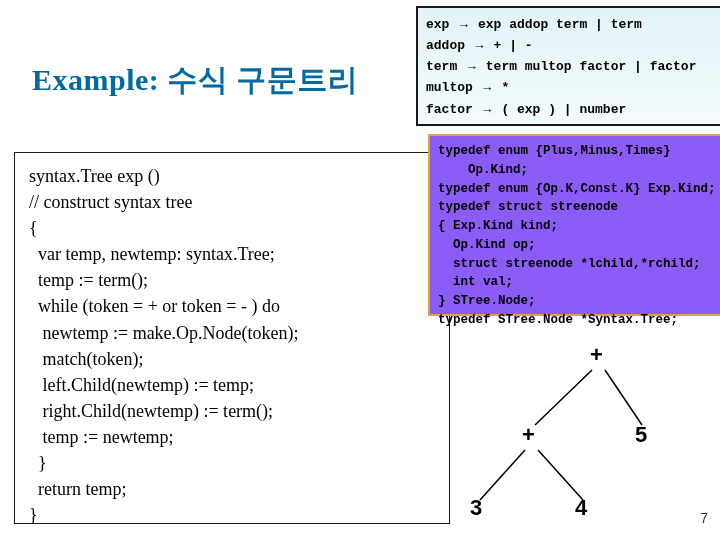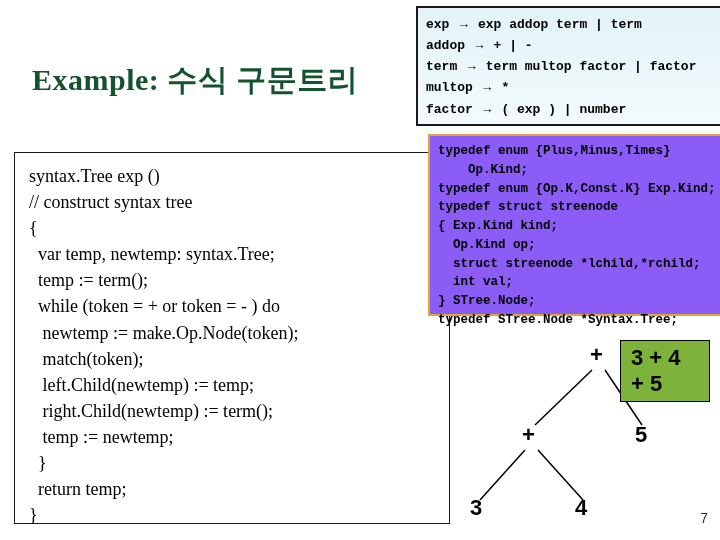--- a/index.html
+++ b/index.html
@@ -9,21 +9,21 @@
     background: #fff;
     font-family: "Times New Roman", serif;
     position: relative;
     overflow: hidden;
   }
   .title {
     position: absolute;
     left: 32px;
     top: 60px;
     font-size: 30px;
-    color: #14532d;
+    color: #0369a1;
     font-weight: bold;
     letter-spacing: 0.5px;
   }
   .grammar-box {
     position: absolute;
     left: 416px;
     top: 6px;
     width: 310px;
     height: 120px;
     background: linear-gradient(#e3f3f6, #f2fbfd);
@@ -144,16 +144,15 @@
     <line x1="172" y1="40" x2="115" y2="95" stroke="#000" stroke-width="1.5"></line>
     <line x1="185" y1="40" x2="222" y2="95" stroke="#000" stroke-width="1.5"></line>
     <line x1="105" y1="120" x2="60" y2="170" stroke="#000" stroke-width="1.5"></line>
     <line x1="118" y1="120" x2="163" y2="170" stroke="#000" stroke-width="1.5"></line>
   </svg>
   <div class="node" style="left:170px; top:12px;">+</div>
   <div class="node" style="left:102px; top:92px;">+</div>
   <div class="node" style="left:215px; top:92px;">5</div>
   <div class="node" style="left:50px; top:165px;">3</div>
   <div class="node" style="left:155px; top:165px;">4</div>
-  <div class="expr-box" style="left:200px; top:10px;">3 + 4 + 5</div>
 </div>
 
 <div class="page-num">7</div>
 
 </body></html>

